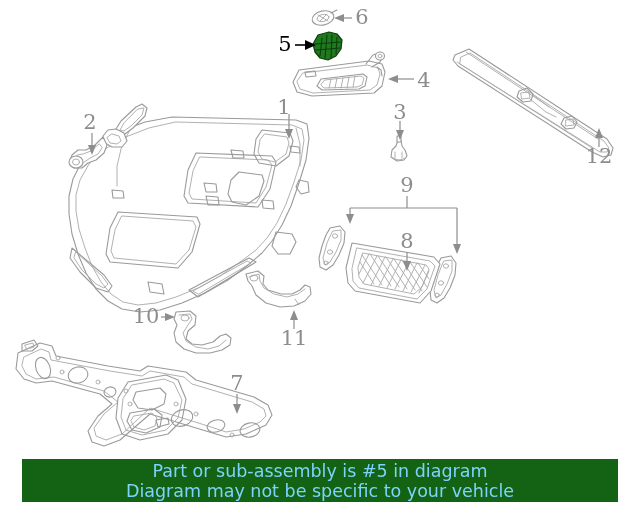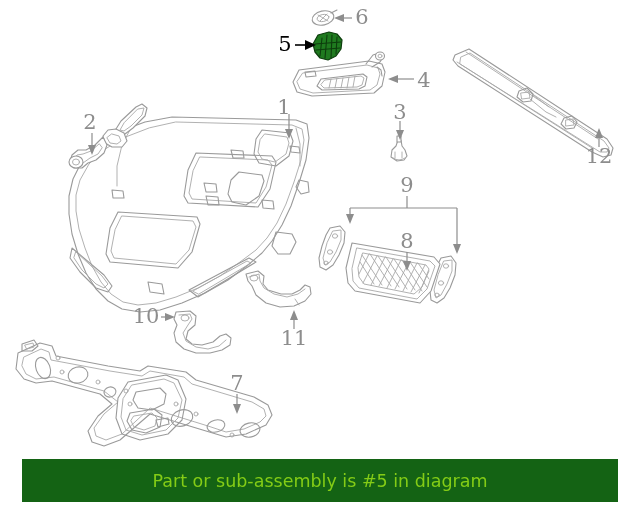--- a/index.html
+++ b/index.html
@@ -97,21 +97,21 @@
     width: 596px;
     height: 43px;
     background: #146314;
     display: flex;
     flex-direction: column;
     align-items: center;
     justify-content: center;
     box-sizing: border-box;
   }
   #banner .banner-line {
-    color: #84cc16;
+    color: #7dd3fc;
     font-family: "DejaVu Sans", sans-serif;
     font-size: 17.5px;
     line-height: 20px;
     white-space: nowrap;
   }
 </style>
 </head>
 <body>
 
 <div id="diagram-root">
@@ -438,15 +438,16 @@
     <g>
       <text class="callout-num" x="237" y="384" text-anchor="middle">7</text>
       <path class="leader" d="M237 394 L237 406"></path>
       <polygon class="leader-head" points="237,414 233,404 241,404"></polygon>
     </g>
 
   </svg>
 
   <div id="banner">
     <div class="banner-line">Part or sub-assembly is #5 in diagram</div>
+    <div class="banner-line">Diagram may not be specific to your vehicle</div>
   </div>
 
 </div>
 
 </body></html>

